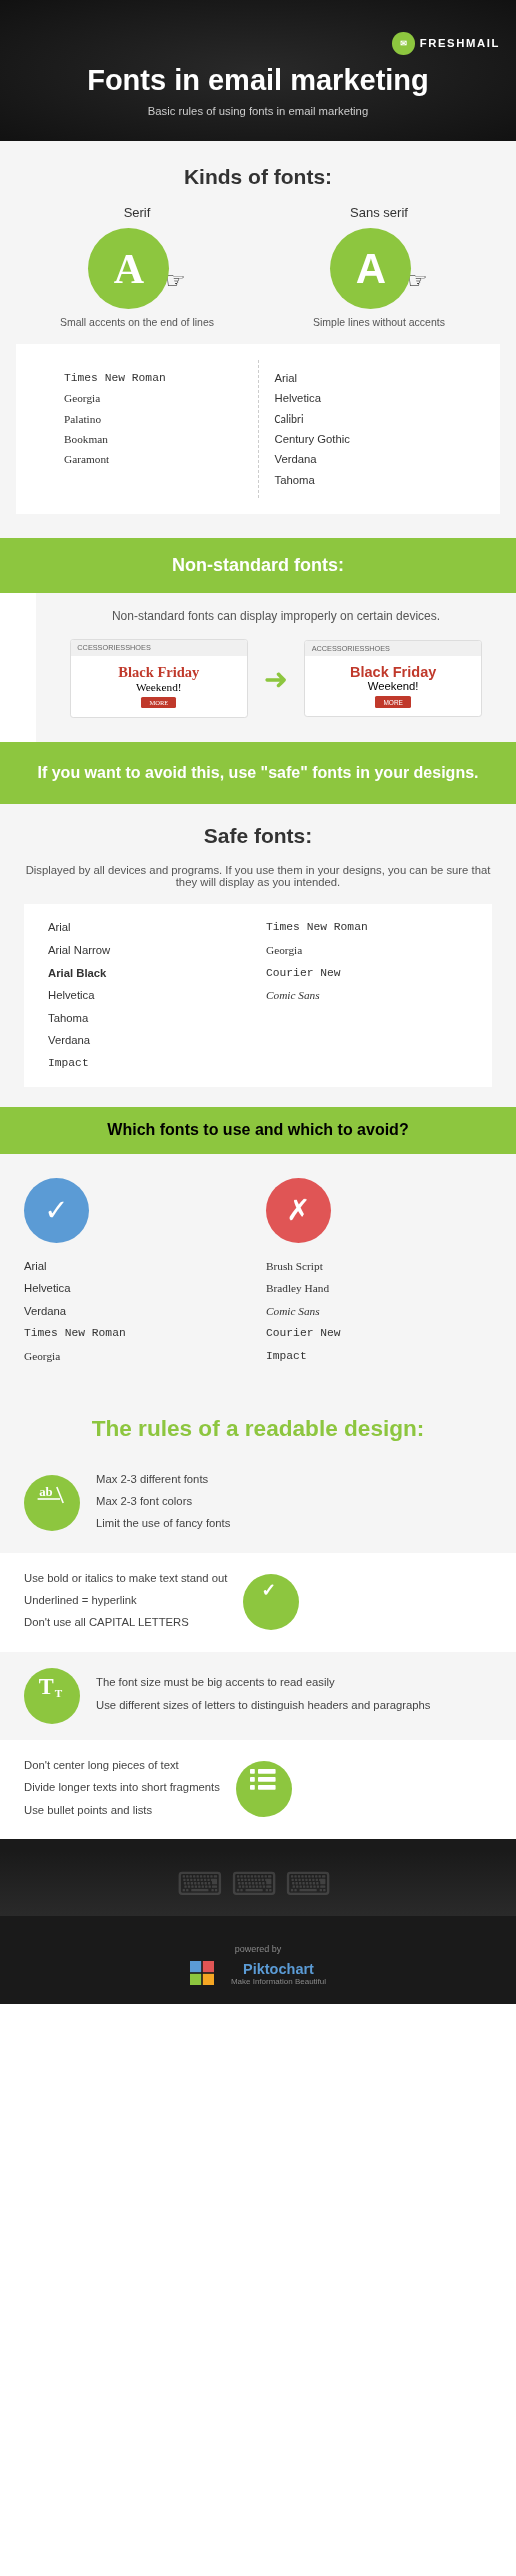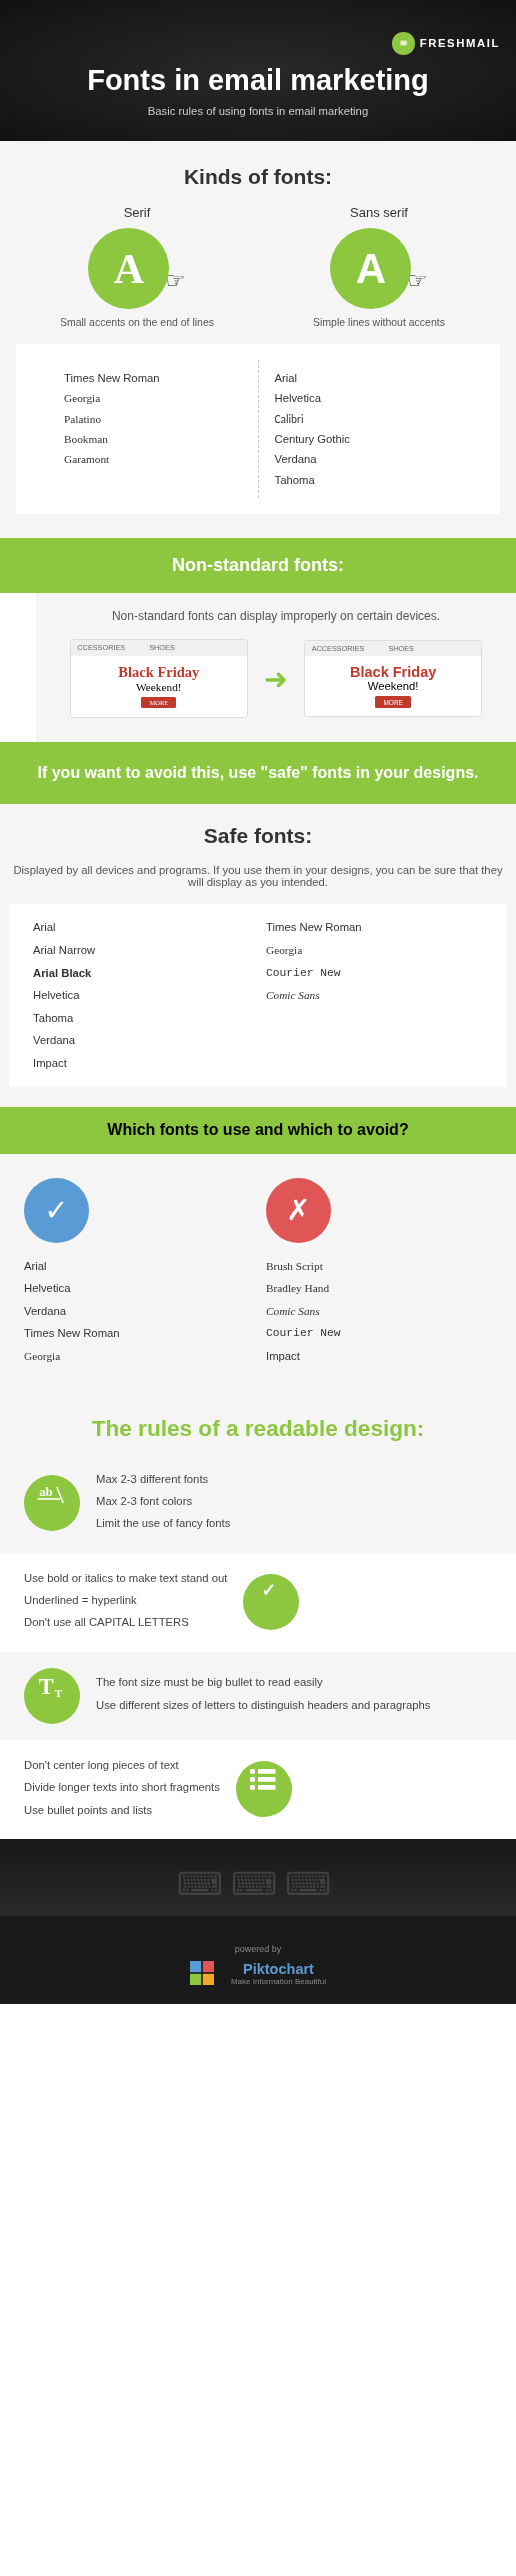--- a/index.html
+++ b/index.html
@@ -139,21 +139,21 @@
       padding: 8px 16px;
     }
     .font-list-col:first-child {
       border-right: 1.6px dashed #ccc;
     }
     .font-list-col p {
       font-size: 11.3px;
       color: #333;
       line-height: 1.8;
     }
-    .font-times { font-family: Liberation Sans, sans-serif; }
+    .font-times { font-family: Liberation Mono, monospace; }
     .font-georgia { font-family: Georgia, serif; }
     .font-palatino { font-family: Palatino, serif; }
     .font-bookman { font-family: Bookman, serif; }
     .font-garamont { font-family: Garamond, serif; }
     .font-arial { font-family: Arial, sans-serif; }
     .font-helvetica { font-family: Helvetica, Arial, sans-serif; }
     .font-calibri { font-family: Calibri, sans-serif; }
     .font-century { font-family: 'Century Gothic', sans-serif; }
     .font-verdana { font-family: Verdana, sans-serif; }
     .font-tahoma { font-family: Tahoma, sans-serif; }
@@ -198,21 +198,21 @@
       border: 0.8px solid #ddd;
       border-radius: 3.2px;
       overflow: hidden;
     }
     .email-mockup-header {
       display: flex;
       background: #f0f0f0;
       padding: 3.2px 6.5px;
       font-size: 7.3px;
       color: #666;
-      gap: 24px;
+      gap: 0;
     }
     .email-mockup-body {
       padding: 8px;
       text-align: center;
     }
     .email-mockup-body.styled {
       font-family: 'Comic Sans MS', cursive;
     }
     .email-black-friday {
       font-size: 14.5px;
@@ -257,21 +257,21 @@
     .avoid-banner-text {
       color: #fff;
       font-size: 16px;
       font-weight: bold;
       line-height: 1.4;
     }
 
     
     .safe-section {
       background: #f5f5f5;
-      padding: 20px 9px;
+      padding: 20px 24px;
     }
     .safe-desc {
       font-size: 11.3px;
       color: #555;
       text-align: center;
       margin-bottom: 16px;
     }
     .safe-fonts-grid {
       display: flex;
       gap: 16px;
@@ -282,21 +282,21 @@
       flex: 1;
     }
     .safe-col p {
       line-height: 2;
       font-size: 11.3px;
       color: #333;
     }
     .font-bold { font-weight: bold; }
     .font-courier { font-family: 'Courier New', monospace; }
     .font-comic { font-family: 'Comic Sans MS', cursive; font-style: italic; }
-    .font-impact { font-family: Liberation Sans, sans-serif; }
+    .font-impact { font-family: Liberation Mono, monospace; }
     .font-arial-narrow { font-family: 'Arial Narrow', Arial, sans-serif; }
 
     
     .which-banner {
       background: #8dc63f;
       padding: 14.5px 24px;
       text-align: center;
     }
     .which-banner-text {
       color: #000000;
@@ -605,21 +605,21 @@
 
 <div style="background:#f5f5f5; padding: 16px 24px;">
   <div class="rule-row">
     <div class="rule-icon-circle">
       <svg width="36" height="36" viewBox="0 0 45 45" style="font-size:28px">
         <text x="6" y="32" font-size="28" fill="white" font-family="serif" font-weight="bold">T</text>
         <text x="26" y="36" font-size="14" fill="white" font-family="serif" font-weight="bold">T</text>
       </svg>
     </div>
     <div class="rule-text-block">
-      <p>The font size must be big bullet to read easily</p>
+      <p>The font size must be big accents to read easily</p>
       <p>Use different sizes of letters to distinguish headers and paragraphs</p>
     </div>
   </div>
 </div>
 
 <div style="background:#fff; padding: 16px 24px;">
   <div class="rule-row">
     <div class="rule-text-block">
       <p>Don't center long pieces of text</p>
       <p>Divide longer texts into short fragments</p>

